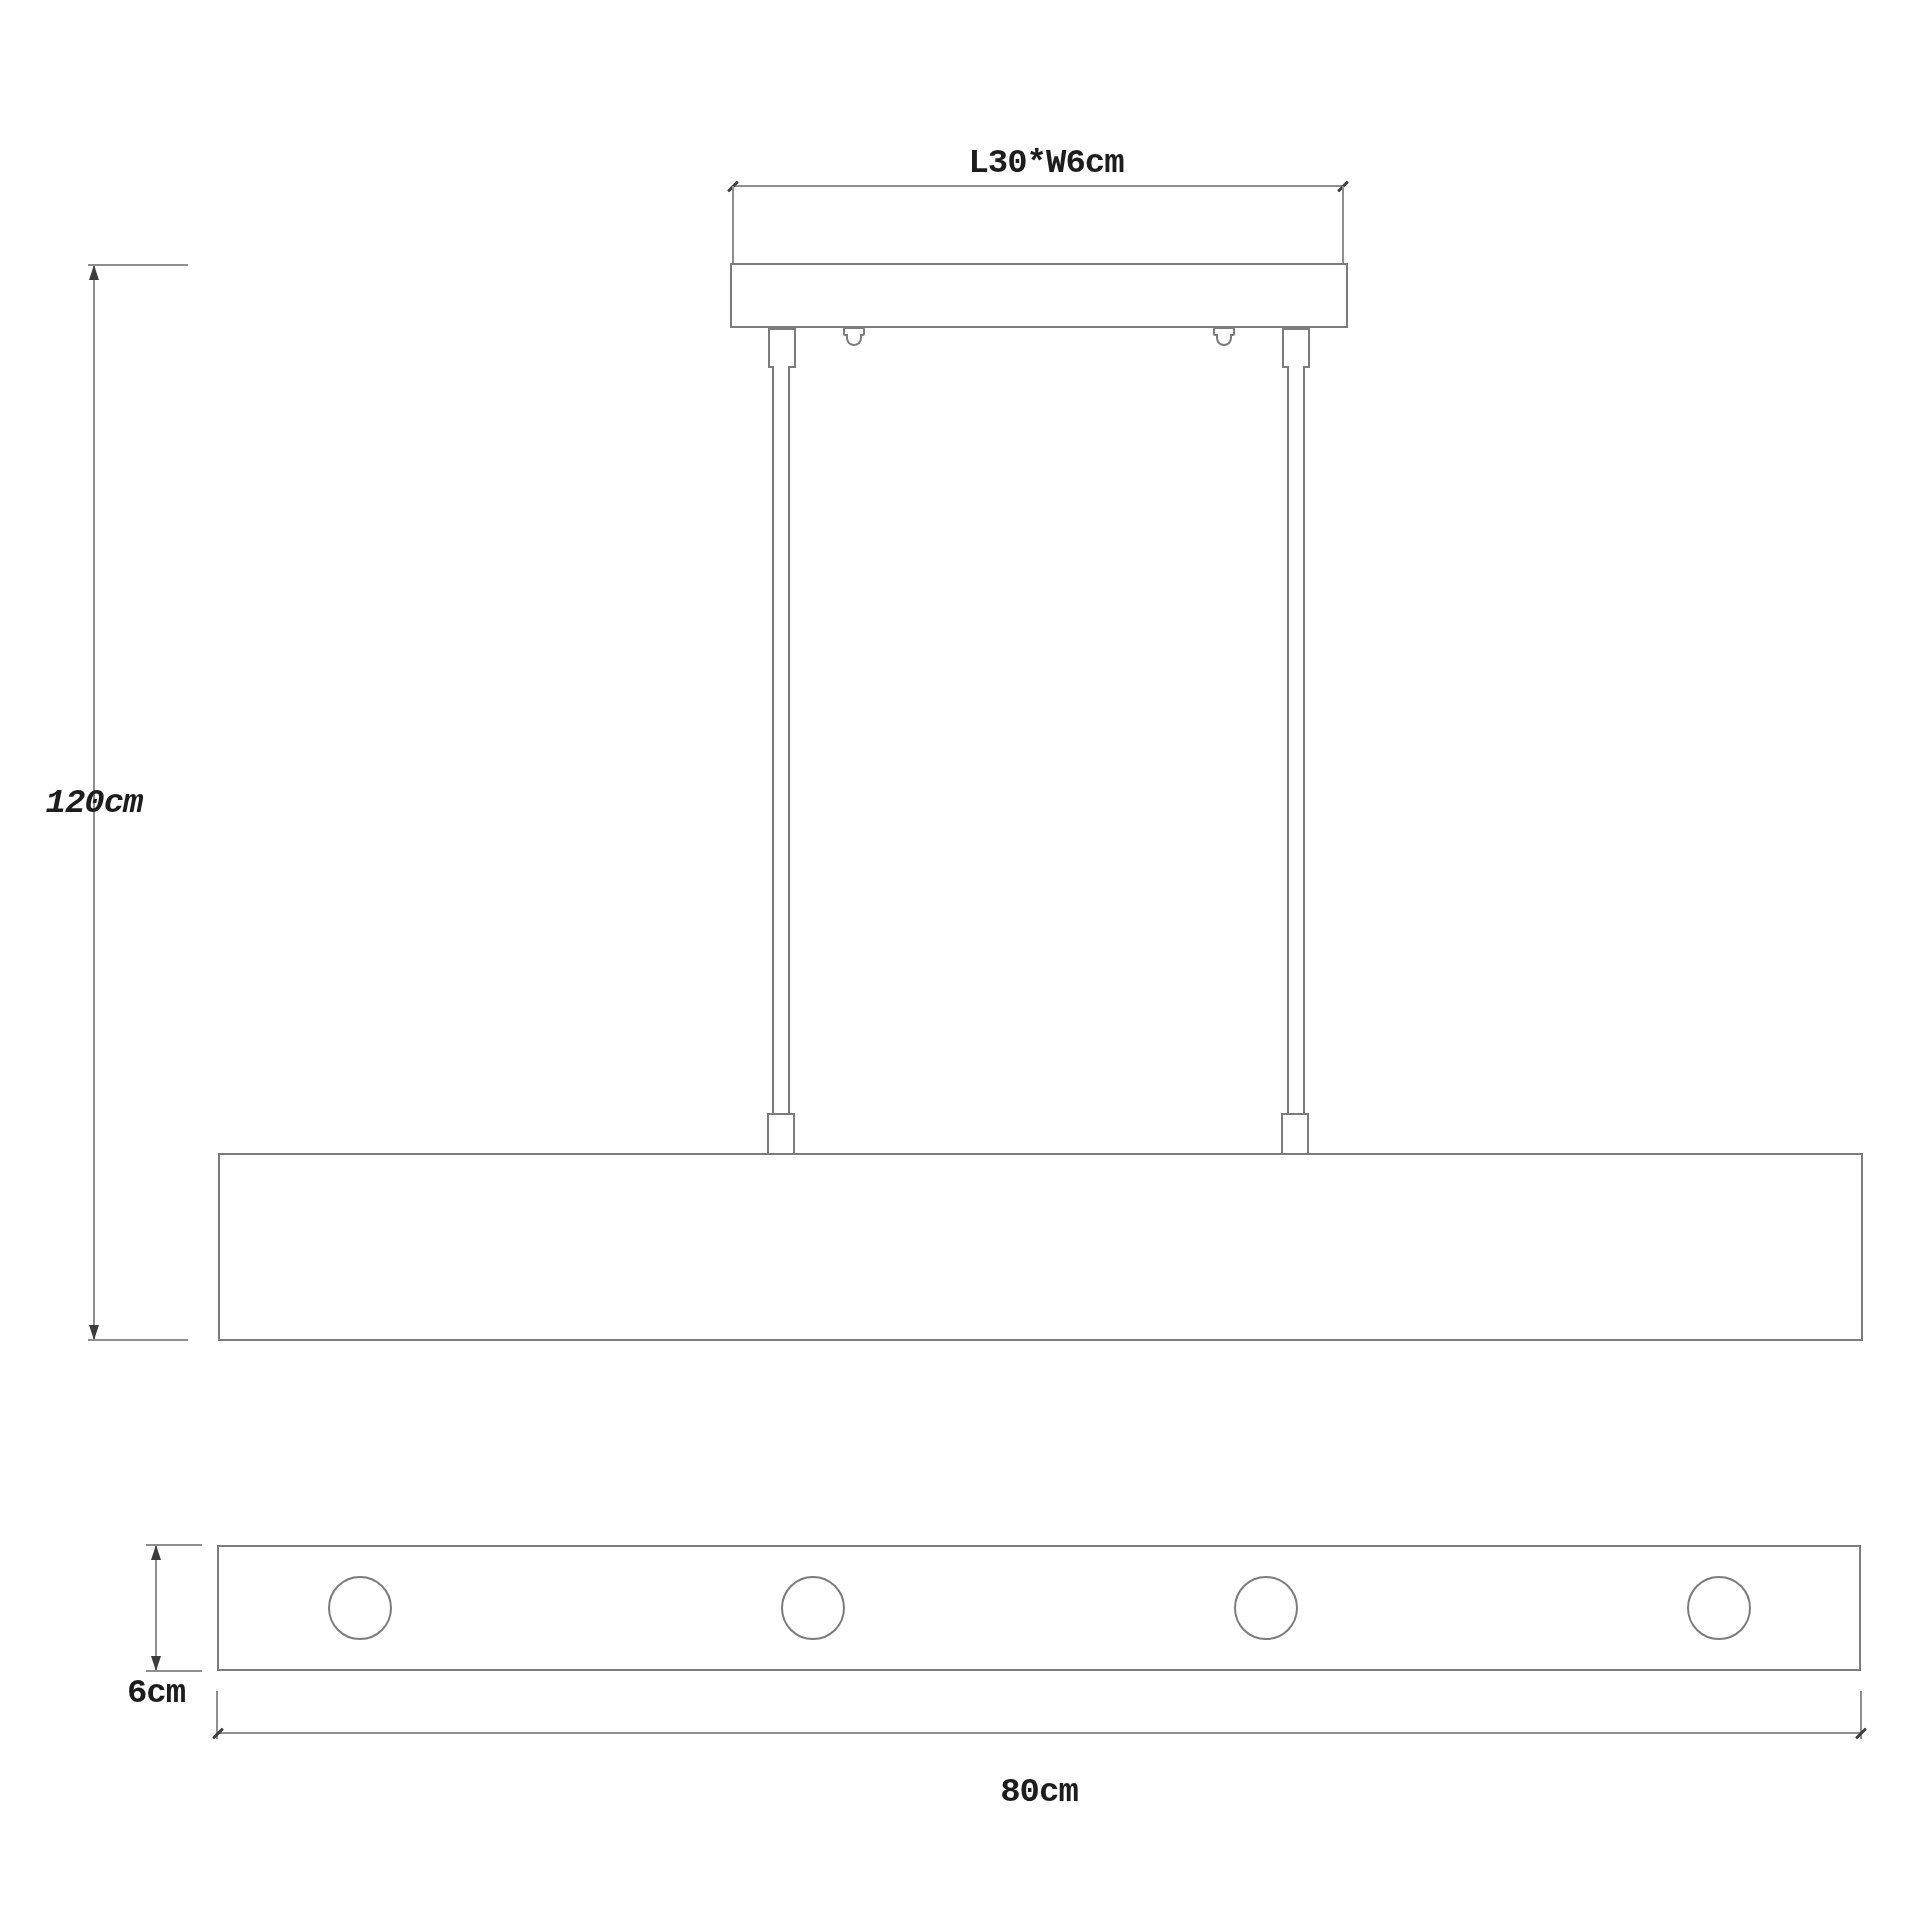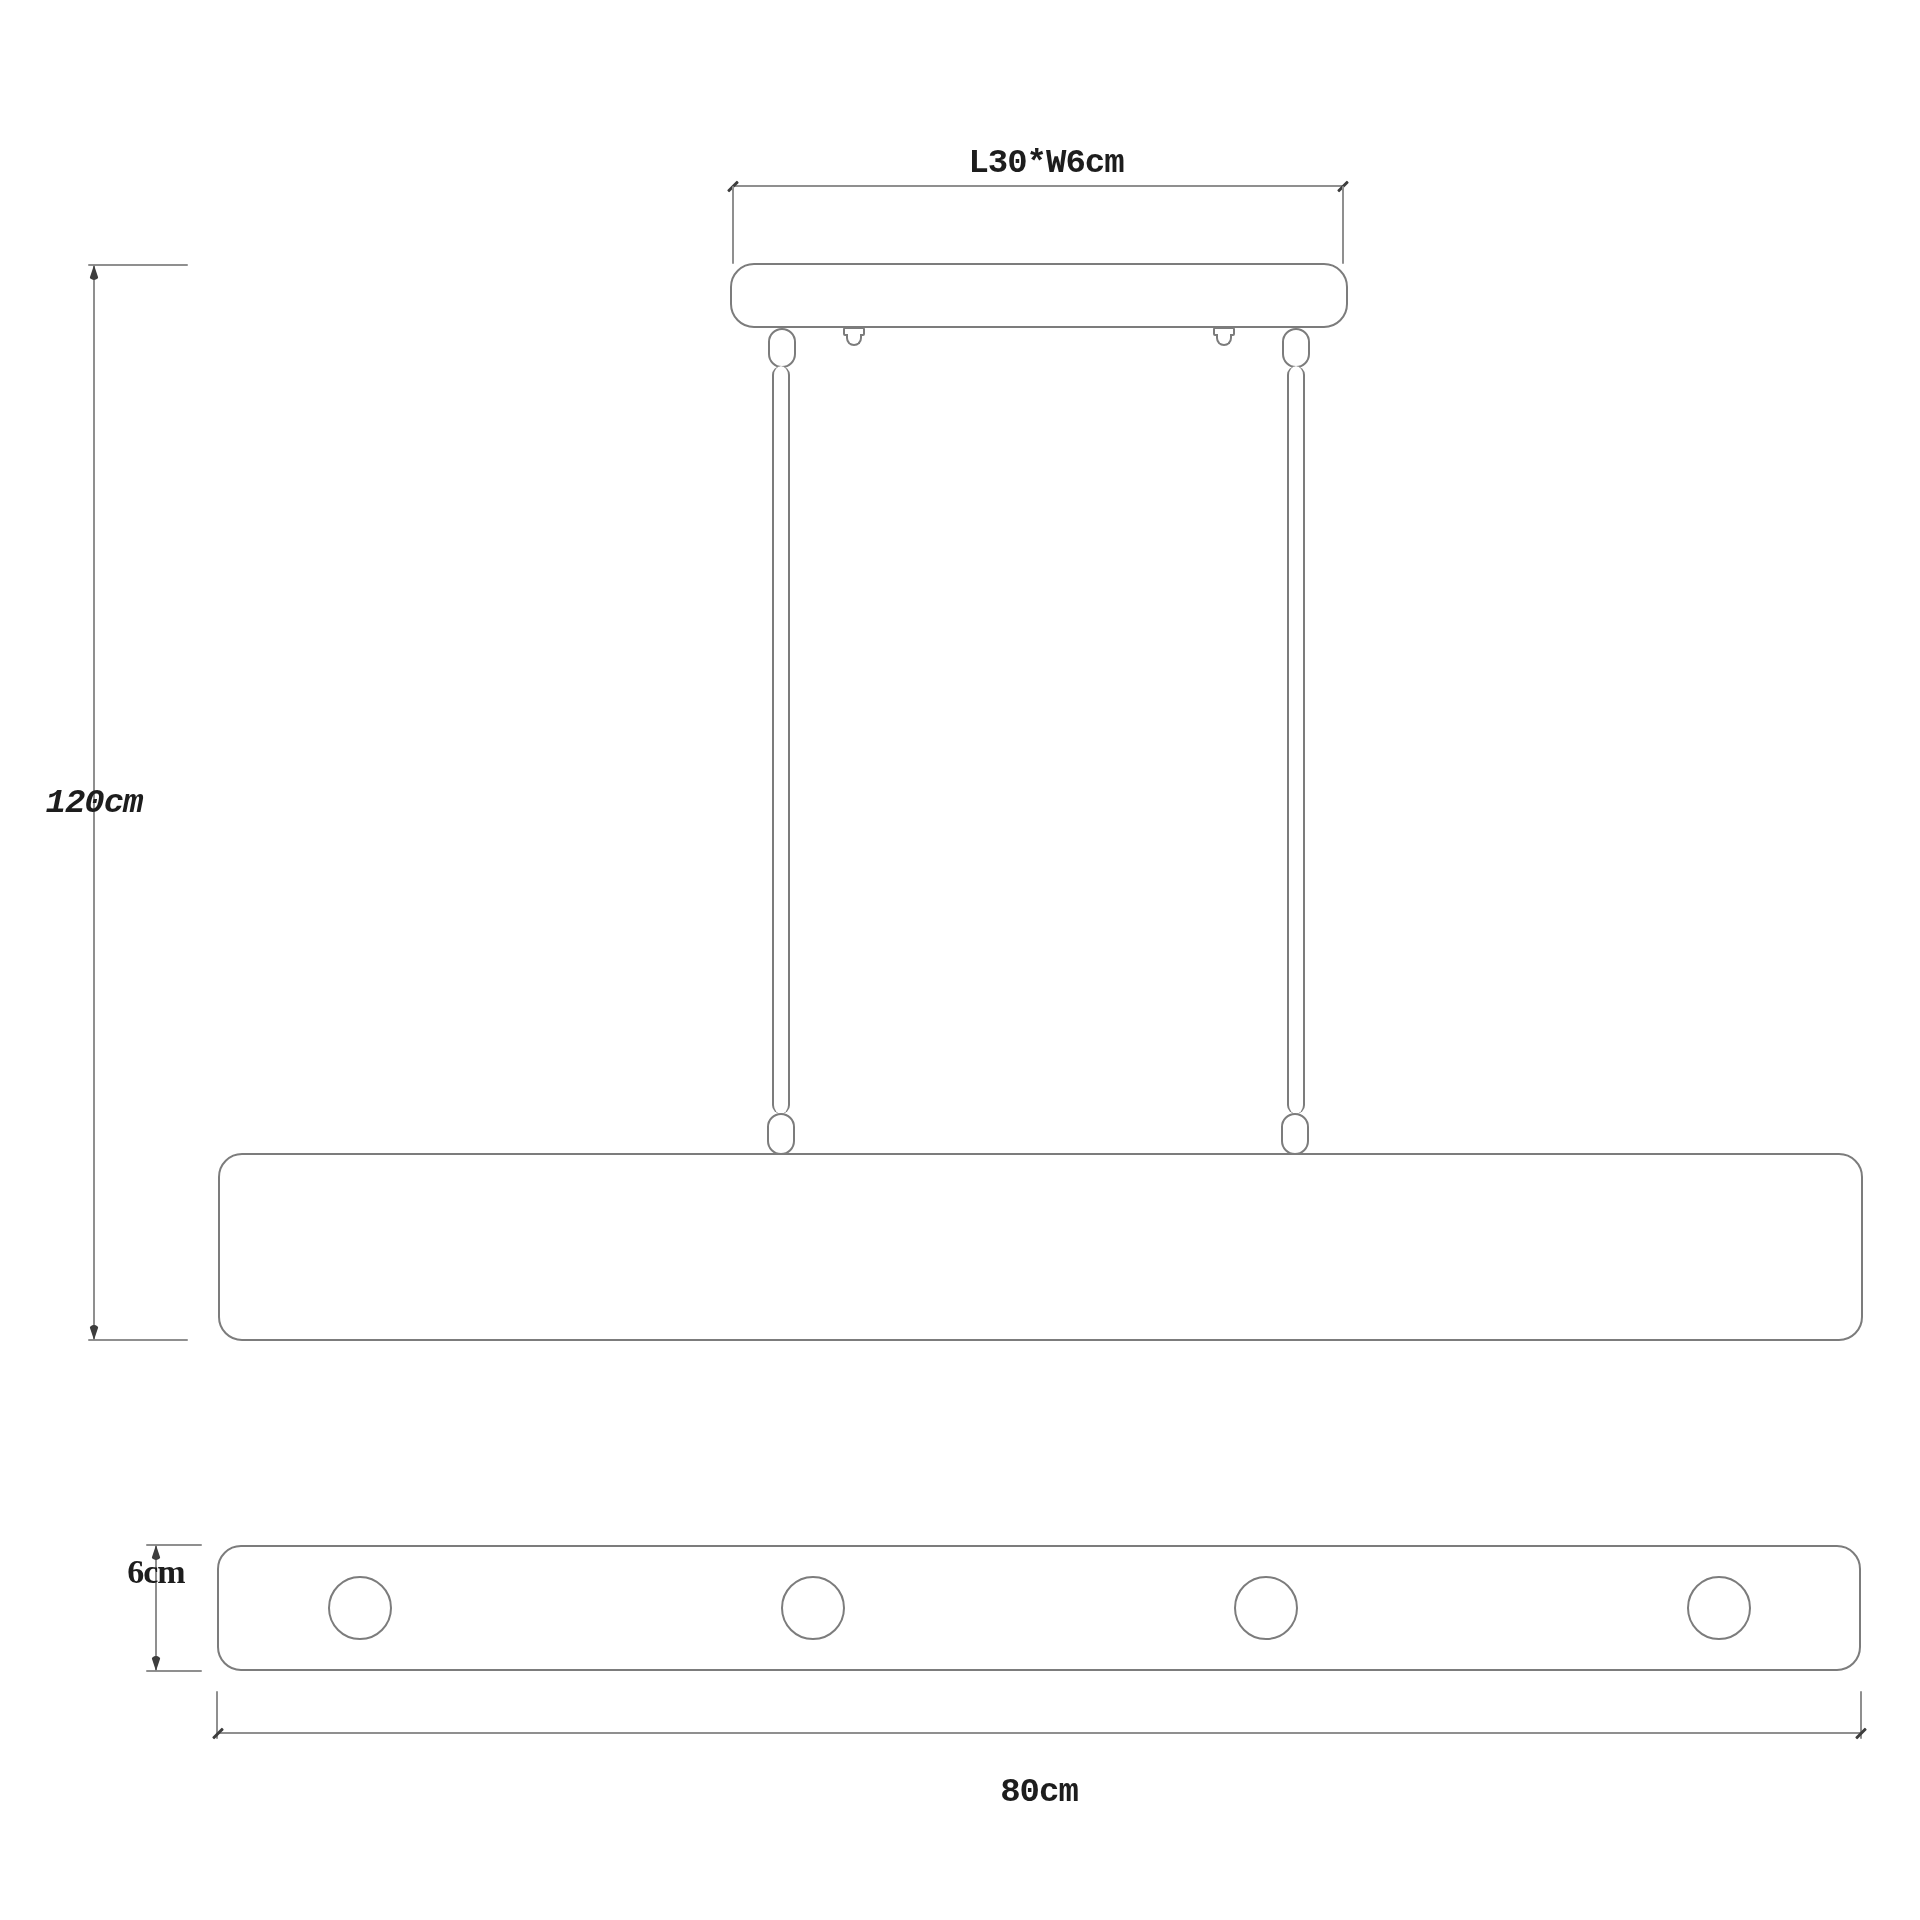--- a/index.html
+++ b/index.html
@@ -2,21 +2,21 @@
 <html style="--bg-color: #ffffff; --line-color: #7c7c7c; --dim-color: #8f8f8f; --mark-color: #3d3d3d; --text-color: #1d1d1d;"><head>
 <meta charset="utf-8">
 <style>
   :root {
     --bg-color: #ffffff;
     --line-color: #7c7c7c;
     --dim-color: #8f8f8f;
     --mark-color: #3d3d3d;
     --text-color: #1d1d1d;
   }
-  * { margin: 0; padding: 0; box-sizing: border-box; border-radius: 24px; }
+  * { margin: 0; padding: 0; box-sizing: border-box; }
   html, body { background: var(--bg-color); }
   .canvas {
     position: relative;
     width: 1920px;
     height: 1920px;
     background: var(--bg-color);
     font-family: "Liberation Mono", "DejaVu Sans Mono", monospace;
     overflow: hidden;
   }
   .abs { position: absolute; }
@@ -119,21 +119,21 @@
     <div class="abs lamp-circle" style="left:781px; top:1576px; width:64px; height:64px;"></div>
     <div class="abs lamp-circle" style="left:1234px; top:1576px; width:64px; height:64px;"></div>
     <div class="abs lamp-circle" style="left:1687px; top:1576px; width:64px; height:64px;"></div>
 
     <div>
       <div class="abs ext" style="left:146px; top:1544px; width:56px; height:2px;"></div>
       <div class="abs ext" style="left:146px; top:1670px; width:56px; height:2px;"></div>
       <div class="abs vline" style="left:155px; top:1545px; height:126px;"></div>
       <div class="abs arrow up" style="left:151px; top:1545px;"></div>
       <div class="abs arrow down" style="left:151px; top:1656px;"></div>
-      <div class="abs dim-label" style="left:56px; top:1550px; width:200px; height:44px; line-height:44px;font-family:Liberation Serif, serif;">6cm</div>
+      <div class="abs dim-label" style="left:56px; top:1671px; width:200px; height:44px; line-height:44px;">6cm</div>
     </div>
 
     <div>
       <div class="abs ext" style="left:216px; top:1691px; width:2px; height:48px;"></div>
       <div class="abs ext" style="left:1860px; top:1691px; width:2px; height:48px;"></div>
       <div class="abs hline" style="left:218px; top:1732px; width:1643px;"></div>
       <div class="abs tick" style="left:211px; top:1732px;"></div>
       <div class="abs tick" style="left:1854px; top:1732px;"></div>
       <div class="abs dim-label" style="left:889px; top:1772px; width:300px; height:40px; line-height:40px;">80cm</div>
     </div>

